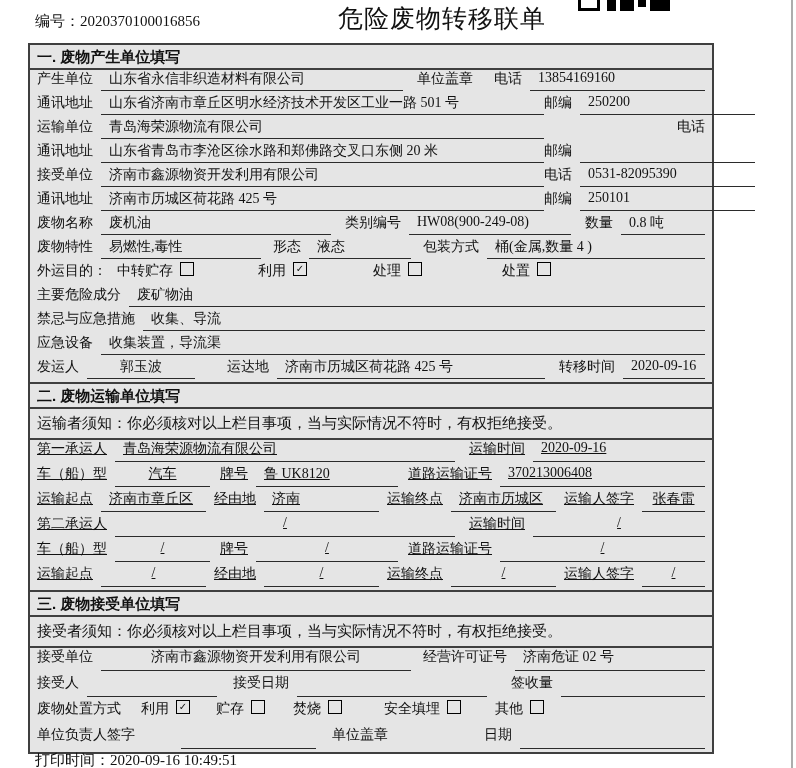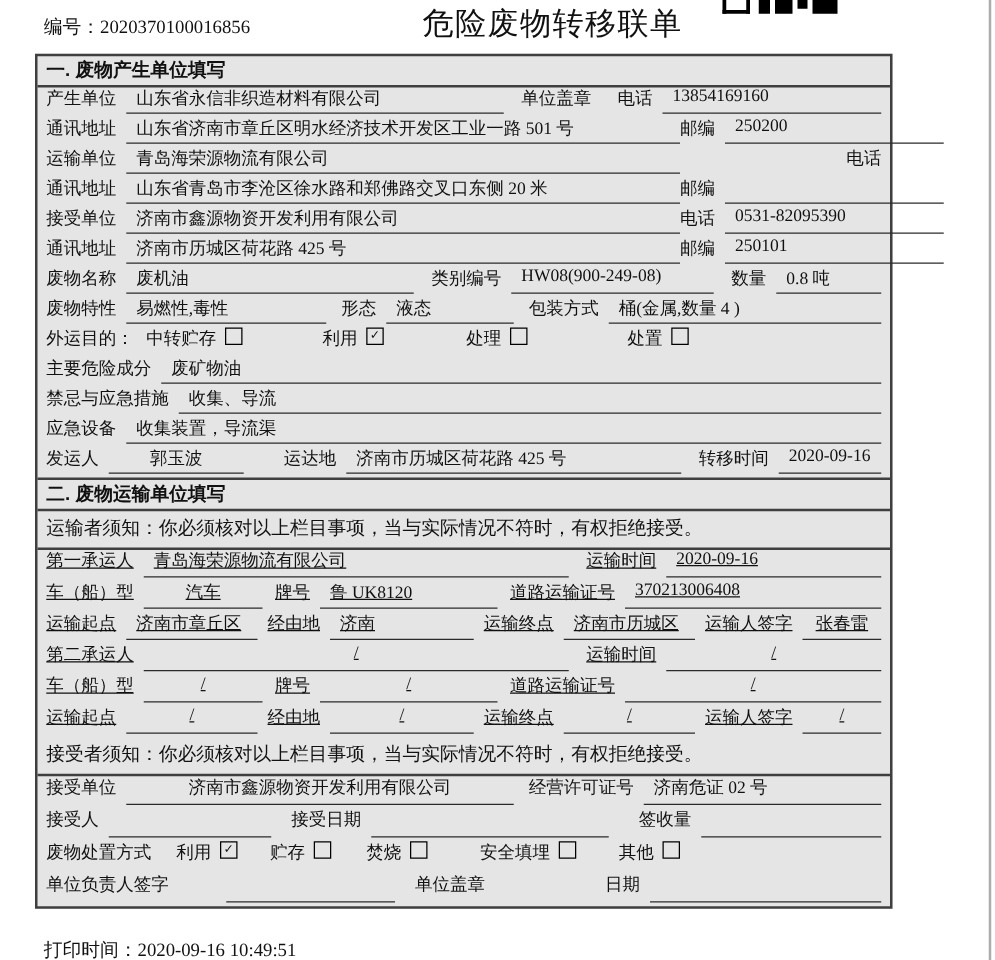--- a/index.html
+++ b/index.html
@@ -210,20 +210,21 @@
         <span class="uv ctr" style="width:105px">/</span>
         <span class="lbl" style="margin-left:8px">经由地</span>
         <span class="uv ctr" style="width:115px">/</span>
         <span class="lbl" style="margin-left:8px">运输终点</span>
         <span class="uv ctr" style="width:105px">/</span>
         <span class="lbl" style="margin-left:8px">运输人签字</span>
         <span class="uv fx ctr">/</span>
       </div>
     </div>
 
+    <div class="sec-h bt">三. 废物接受单位填写</div>
     <div class="notice">接受者须知：你必须核对以上栏目事项，当与实际情况不符时，有权拒绝接受。</div>
     <div class="s3">
 
       <div class="row">
         <span class="lbl">接受单位</span>
         <span class="uv ctr" style="width:310px">济南市鑫源物资开发利用有限公司</span>
         <span class="lbl" style="margin-left:12px">经营许可证号</span>
         <span class="uv fx">济南危证 02 号</span>
       </div>
 

